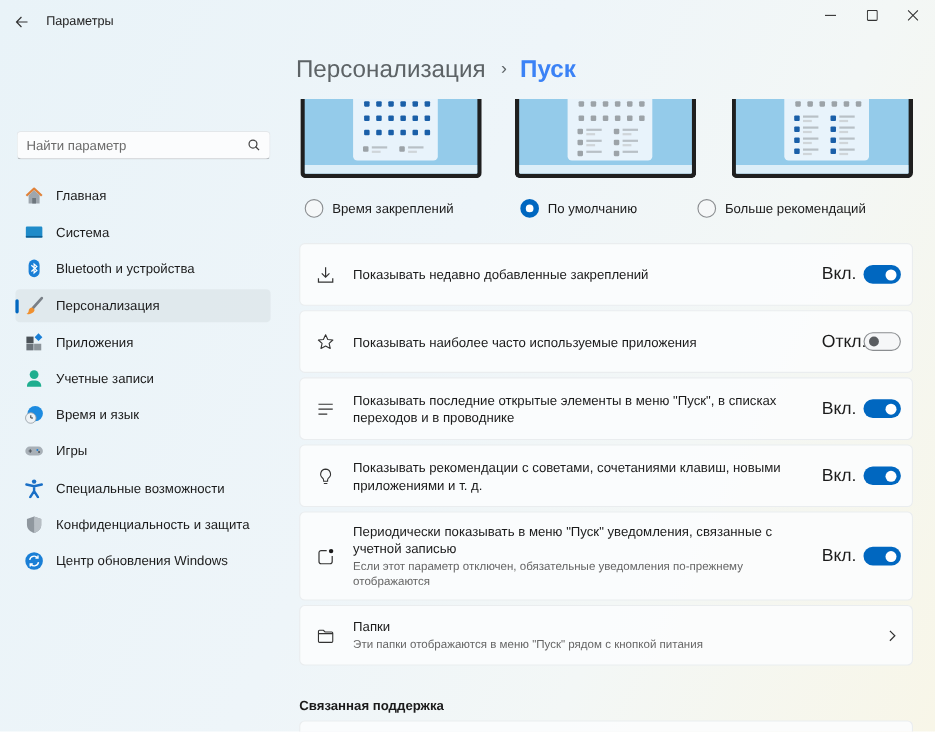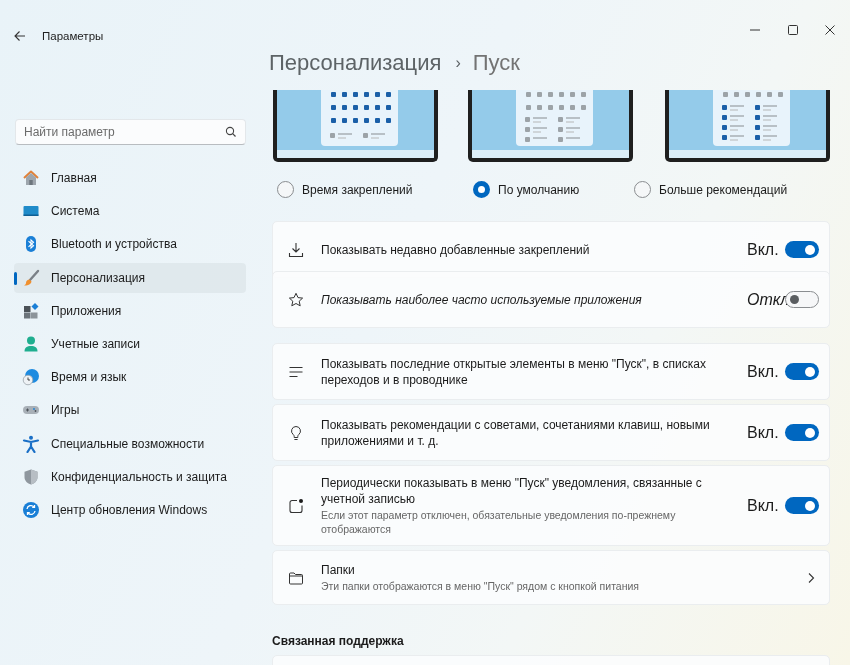--- a/index.html
+++ b/index.html
@@ -3,21 +3,21 @@
   <meta charset="utf-8">
   <style>
     * { box-sizing: border-box; margin: 0; padding: 0; }
     html, body { width: 850px; height: 665px; overflow: hidden; }
     body {
       font-family: "Liberation Sans", "DejaVu Sans", sans-serif;
       background: linear-gradient(115deg, #e9f3f8 0%, #eef5f9 45%, #f3f7f6 70%, #f8f6e8 100%);
       color: #1b1b1b;
       position: relative;
     }
-    .titlebar { position: absolute; left: 0; top: 16px; width: 850px; height: 40px; }
+    .titlebar { position: absolute; left: 0; top: 0; width: 850px; height: 40px; }
     .back-btn { position: absolute; left: 12px; top: 12px; width: 16px; height: 16px; display:flex; align-items:center; justify-content:center; color:#333; font-size: 14px; }
     .app-title { position: absolute; left: 42px; top: 14px; font-size: 11.5px; color: #222; }
     .win-ctrl { position: absolute; top: 4px; width: 34px; height: 20px; display:flex; align-items:center; justify-content:center; color:#333; }
     .win-min { left: 738px; }
     .win-max { left: 776px; }
     .win-close { left: 813px; }
 
     .search { position: absolute; left: 15px; top: 119px; width: 231px; height: 26px; background: #fbfcfd; border-radius: 4px; border: 1px solid #e3e7ea; border-bottom: 1px solid #b8bcc0; display:flex; align-items:center; padding: 0 8px; }
     .search-input { flex:1; border:none; background:transparent; font-size: 12px; color:#555; font-family: inherit; outline:none; }
     .search-input::placeholder { color:#6b6b6b; }
@@ -26,21 +26,21 @@
     .nav { position: absolute; left: 14px; top: 163px; width: 232px; }
     .nav-item { position: relative; height: 30px; margin-bottom: 3.2px; display:flex; align-items:center; border-radius: 4px; padding-left: 8px; }
     .nav-item.active { background: rgba(220,228,232,0.7); }
     .nav-item .indicator { position:absolute; left:0; top: 9px; width:3px; height: 13px; border-radius:2px; background:#0067c0; }
     .nav-icon { width: 18px; height: 18px; display:flex; align-items:center; justify-content:center; }
     .nav-label { margin-left: 11px; font-size: 12px; color: #1b1b1b; }
 
     .page-title { position: absolute; left: 269px; top: 50px; font-size: 22px; display:flex; align-items:center; }
     .crumb-parent { color: #5d6366; }
     .crumb-sep { color: #5d6366; font-size: 16px; margin: 0 12px 0 14px; }
-    .crumb-current { color: #737373; font-weight: normal; }
+    .crumb-current { color: #3b82f6; font-weight: bold; }
 
     .layout-previews { position: absolute; left: 273px; top: 90px; width: 560px; height: 72px; }
     .preview { position: absolute; top: 0; width: 165px; height: 72px; background: #94cbea; border: 4px solid #1f1f1f; border-top: none; border-radius: 0 0 5px 5px; overflow: hidden; }
     .preview .taskbar { position:absolute; left:0; right:0; bottom:0; height: 8px; background:#dceef8; }
     .preview .menu { position:absolute; left: 44px; top: 0; width: 77px; height: 56px; background: #e8f3fb; border-radius: 0 0 4px 4px; }
     .dot { position:absolute; width: 5px; height: 5px; border-radius: 1px; }
     .dot.blue { background:#1a5fa8; }
     .dot.gray { background:#9ca3a8; }
     .dline { position:absolute; height: 1.5px; background:#b8c0c6; }
     .dline.short { background:#cfd5d9; }
@@ -339,21 +339,21 @@
         <path d="M8 1v9M4.5 6.5L8 10l3.5-3.5M1.5 11v3.5h13V11" fill="none" stroke="#333" stroke-width="1.1"></path>
       </svg>
   </span>
   <div class="card-text">
     <div class="card-title">Показывать недавно добавленные закреплений</div>
   </div>
   <span class="state-label">Вкл.</span>
   <span class="toggle on"></span>
 </div>
 
-<div class="card" style="top:271px;height:57px;font-style:italic;">
+<div class="card" style="top:282px;height:57px;">
   <span class="card-icon">
     <svg width="16" height="16" viewBox="0 0 16 16">
         <path d="M8 1.3l2 4.3 4.6.5-3.4 3.1 1 4.6L8 11.5l-4.2 2.3 1-4.6L1.4 6.1 6 5.6z" fill="none" stroke="#333" stroke-width="1" stroke-linejoin="round"></path>
       </svg>
   </span>
   <div class="card-text">
     <div class="card-title">Показывать наиболее часто используемые приложения</div>
   </div>
   <span class="state-label">Откл.</span>
   <span class="toggle off"></span>

